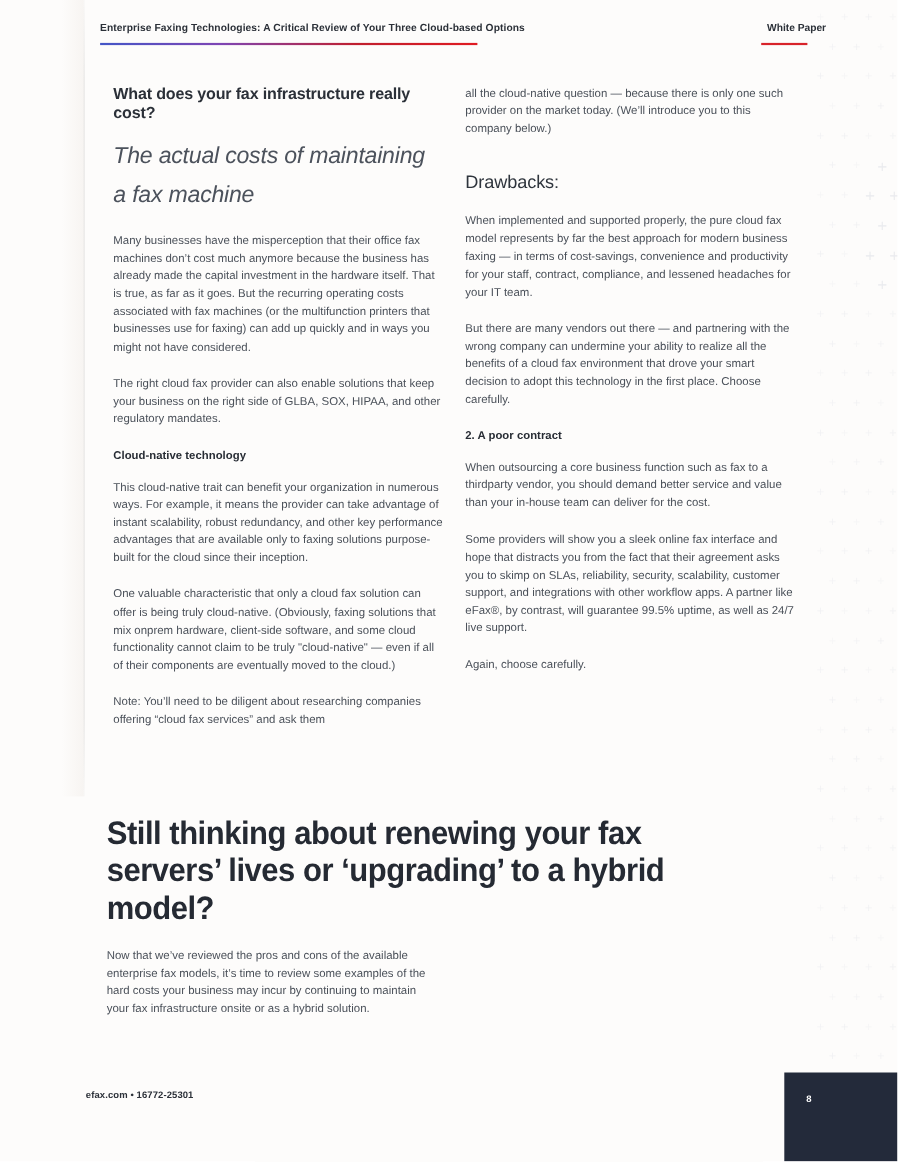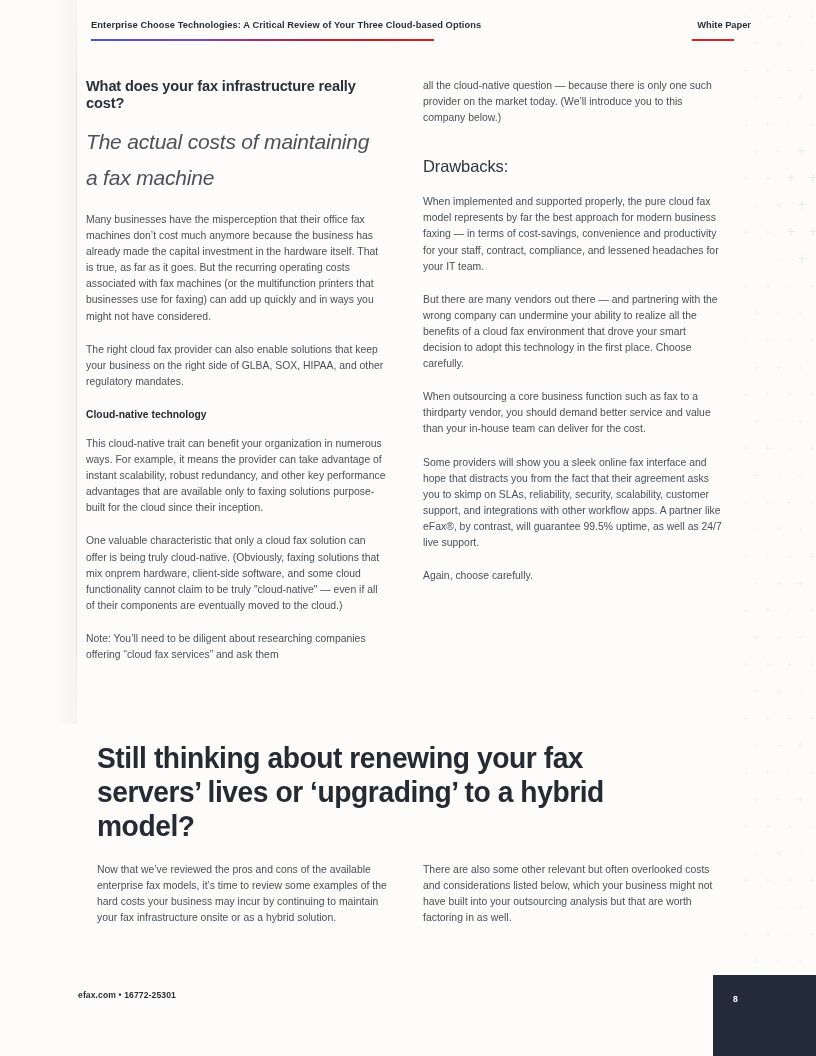--- a/index.html
+++ b/index.html
@@ -92,21 +92,21 @@
     width: 42px;
     height: 2.4px;
     background: #d8232a;
   }
 
   
   .col {
     position: absolute;
     width: 300px;
   }
-  .col-left  { left: 86px;  top: 78px; }
+  .col-left  { left: 103px;  top: 78px; }
   .col-right { left: 423px; top: 78px; }
 
   h2.section-q {
     margin: 0 0 12px 0;
     font-size: 14.6px;
     line-height: 17px;
     font-weight: bold;
     color: #2b3038;
     letter-spacing: -0.15px;
   }
@@ -331,21 +331,21 @@
       <span class="plus" style="left: 17px; top: 1011px; opacity: 0.47; font-size: 9px;">+</span>
       <span class="plus" style="left: 39px; top: 1011px; opacity: 0.59; font-size: 9px;">+</span>
       <span class="plus" style="left: 61px; top: 1011px; opacity: 0.35; font-size: 9px;">+</span>
       <span class="plus" style="left: 6px; top: 1038px; opacity: 0.59; font-size: 9px;">+</span>
       <span class="plus" style="left: 28px; top: 1038px; opacity: 0.35; font-size: 9px;">+</span>
       <span class="plus" style="left: 50px; top: 1038px; opacity: 0.47; font-size: 9px;">+</span>
       <span class="plus" style="left: 72px; top: 1038px; opacity: 0.59; font-size: 9px;">+</span>
     </div>
 
   <div class="header">
-    <div class="header-title">Enterprise Choose Technologies: A Critical Review of Your Three Cloud-based Options</div>
+    <div class="header-title">Enterprise Faxing Technologies: A Critical Review of Your Three Cloud-based Options</div>
     <div class="header-right">White Paper</div>
   </div>
   <div class="header-rule"></div>
   <div class="header-rule-right"></div>
 
   <div class="col col-left">
     <h2 class="section-q">What does your fax infrastructure really cost?</h2>
     <h3 class="script-head">The actual costs of maintaining a fax machine</h3>
     <p class="body">Many businesses have the misperception that their office fax machines don’t cost much anymore because the business has already made the capital investment in the hardware itself. That is true, as far as it goes. But the recurring operating costs associated with fax machines (or the multifunction printers that businesses use for faxing) can add up quickly and in ways you might not have considered.</p>
     <p class="body">The right cloud fax provider can also enable solutions that keep your business on the right side of GLBA, SOX, HIPAA, and other regulatory mandates.</p>
@@ -353,32 +353,30 @@
     <p class="body">This cloud-native trait can benefit your organization in numerous ways. For example, it means the provider can take advantage of instant scalability, robust redundancy, and other key performance advantages that are available only to faxing solutions purpose-built for the cloud since their inception.</p>
     <p class="body">One valuable characteristic that only a cloud fax solution can offer is being truly cloud-native. (Obviously, faxing solutions that mix onprem hardware, client-side software, and some cloud functionality cannot claim to be truly "cloud-native" — even if all of their components are eventually moved to the cloud.)</p>
     <p class="body">Note: You’ll need to be diligent about researching companies offering “cloud fax services” and ask them</p>
   </div>
 
   <div class="col col-right">
     <p class="body">all the cloud-native question — because there is only one such provider on the market today. (We’ll introduce you to this company below.)</p>
     <h3 class="drawbacks">Drawbacks:</h3>
     <p class="body">When implemented and supported properly, the pure cloud fax model represents by far the best approach for modern business faxing — in terms of cost-savings, convenience and productivity for your staff, contract, compliance, and lessened headaches for your IT team.</p>
     <p class="body">But there are many vendors out there — and partnering with the wrong company can undermine your ability to realize all the benefits of a cloud fax environment that drove your smart decision to adopt this technology in the first place. Choose carefully.</p>
+    <p class="subhead">2. A poor contract</p>
     <p class="body">When outsourcing a core business function such as fax to a thirdparty vendor, you should demand better service and value than your in-house team can deliver for the cost.</p>
     <p class="body">Some providers will show you a sleek online fax interface and hope that distracts you from the fact that their agreement asks you to skimp on SLAs, reliability, security, scalability, customer support, and integrations with other workflow apps. A partner like eFax®, by contrast, will guarantee 99.5% uptime, as well as 24/7 live support.</p>
     <p class="body">Again, choose carefully.</p>
   </div>
 
   <div class="headline">Still thinking about renewing your fax servers’ lives or ‘upgrading’ to a hybrid model?</div>
 
   <div class="bottom-col bottom-left">
     <p class="body">Now that we’ve reviewed the pros and cons of the available enterprise fax models, it’s time to review some examples of the hard costs your business may incur by continuing to maintain your fax infrastructure onsite or as a hybrid solution.</p>
   </div>
-  <div class="bottom-col bottom-right">
-    <p class="body">There are also some other relevant but often overlooked costs and considerations listed below, which your business might not have built into your outsourcing analysis but that are worth factoring in as well.</p>
-  </div>
 
   <div class="footer">efax.com • 16772-25301</div>
   <div class="page-badge">
     <span>8</span>
   </div>
 
 </div>
 
 </body></html>

